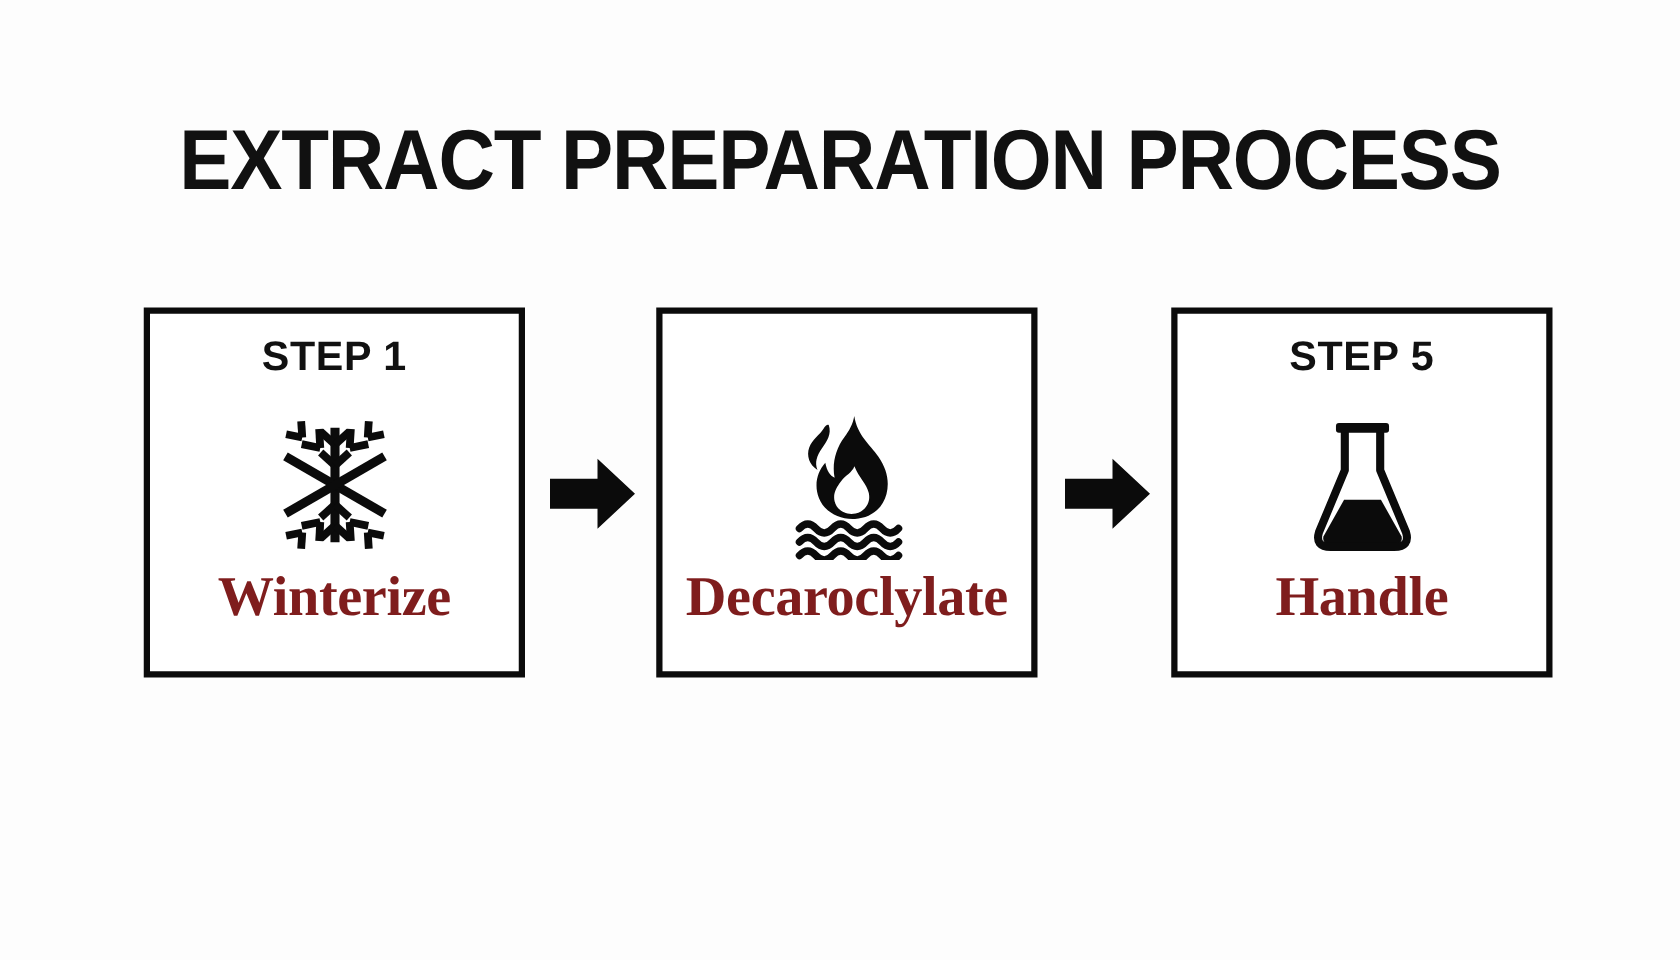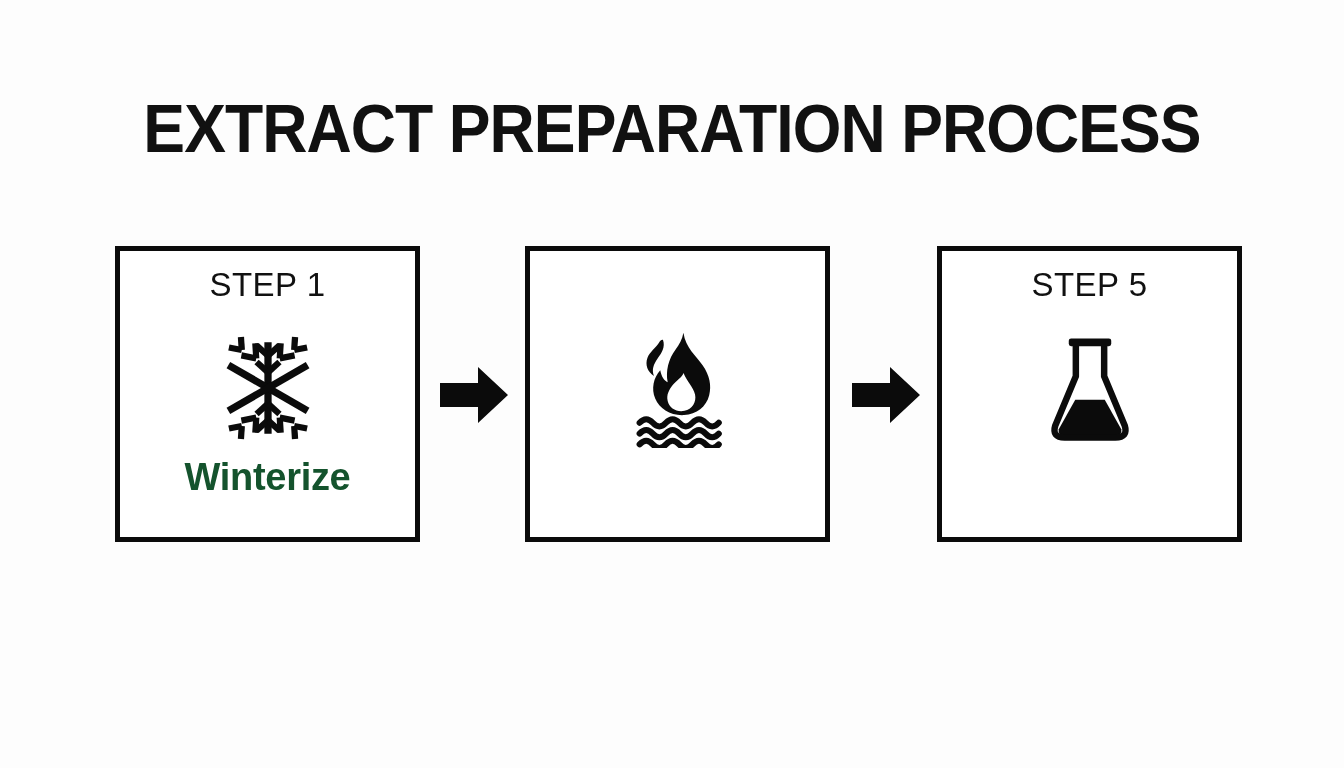--- a/index.html
+++ b/index.html
@@ -62,21 +62,21 @@
   .step-card.card-1 { left: 410px; }
   .step-card.card-2 { left: 822px; }
 
   .step-header {
     position: absolute;
     top: 14px;
     left: 0;
     width: 100%;
     text-align: center;
     font-family: "Liberation Sans", sans-serif;
-    font-weight: normal;
+    font-weight: bold;
     font-size: 33px;
     line-height: 40px;
     color: #111111;
     letter-spacing: 0.5px;
   }
 
   .step-icon {
     position: absolute;
     top: 72px;
     left: 0;
@@ -89,25 +89,25 @@
   .step-icon svg {
     display: block;
   }
 
   .step-label {
     position: absolute;
     bottom: 38px;
     left: 0;
     width: 100%;
     text-align: center;
-    font-family: Liberation Sans, sans-serif;
+    font-family: Liberation Serif, serif;
     font-weight: bold;
-    font-size: 38px;
+    font-size: 45px;
     line-height: 44px;
-    color: #14532d;
+    color: #7f1d1d;
     letter-spacing: -0.3px;
     white-space: nowrap;
   }
 
   
   .flow-arrow {
     position: absolute;
     top: 118px;
     width: 68px;
     height: 62px;
@@ -208,20 +208,21 @@
             Z"></path>
 
           <g stroke="#0b0b0b" stroke-width="5" fill="none" stroke-linecap="round">
             <path d="M8 79 q5.5 -6 11 0 t11 0 t11 0 t11 0 t11 0 t11 0"></path>
             <path d="M8 88 q5.5 -6 11 0 t11 0 t11 0 t11 0 t11 0 t11 0"></path>
             <path d="M8 97 q5.5 -6 11 0 t11 0 t11 0 t11 0 t11 0 t11 0"></path>
           </g>
         </svg>
       </div>
 
+      <div class="step-label">Decaroclylate</div>
     </div>
 
     <div class="step-card card-2">
       <div class="step-header">STEP 5</div>
 
       <div class="step-icon">
         <svg width="92" height="118" viewBox="0 0 78 100" aria-hidden="true">
 
           <path fill="#0b0b0b" d="
             M26.5 60
@@ -239,20 +240,21 @@
             Q6.5 92 17.5 92
             L60.5 92
             Q71.5 92 68.5 82
             L51 40
             L51 13"></path>
 
           <rect x="21" y="8" width="36" height="6.5" rx="2" fill="#0b0b0b"></rect>
         </svg>
       </div>
 
+      <div class="step-label">Handle</div>
     </div>
 
     <div class="flow-arrow arrow-0">
       <svg width="68" height="62" viewBox="0 0 68 62" aria-hidden="true">
         <path fill="#0b0b0b" d="M0 19 L38 19 L38 3 L68 31 L38 59 L38 43 L0 43 Z"></path>
       </svg>
     </div>
 
     <div class="flow-arrow arrow-1">
       <svg width="68" height="62" viewBox="0 0 68 62" aria-hidden="true">

